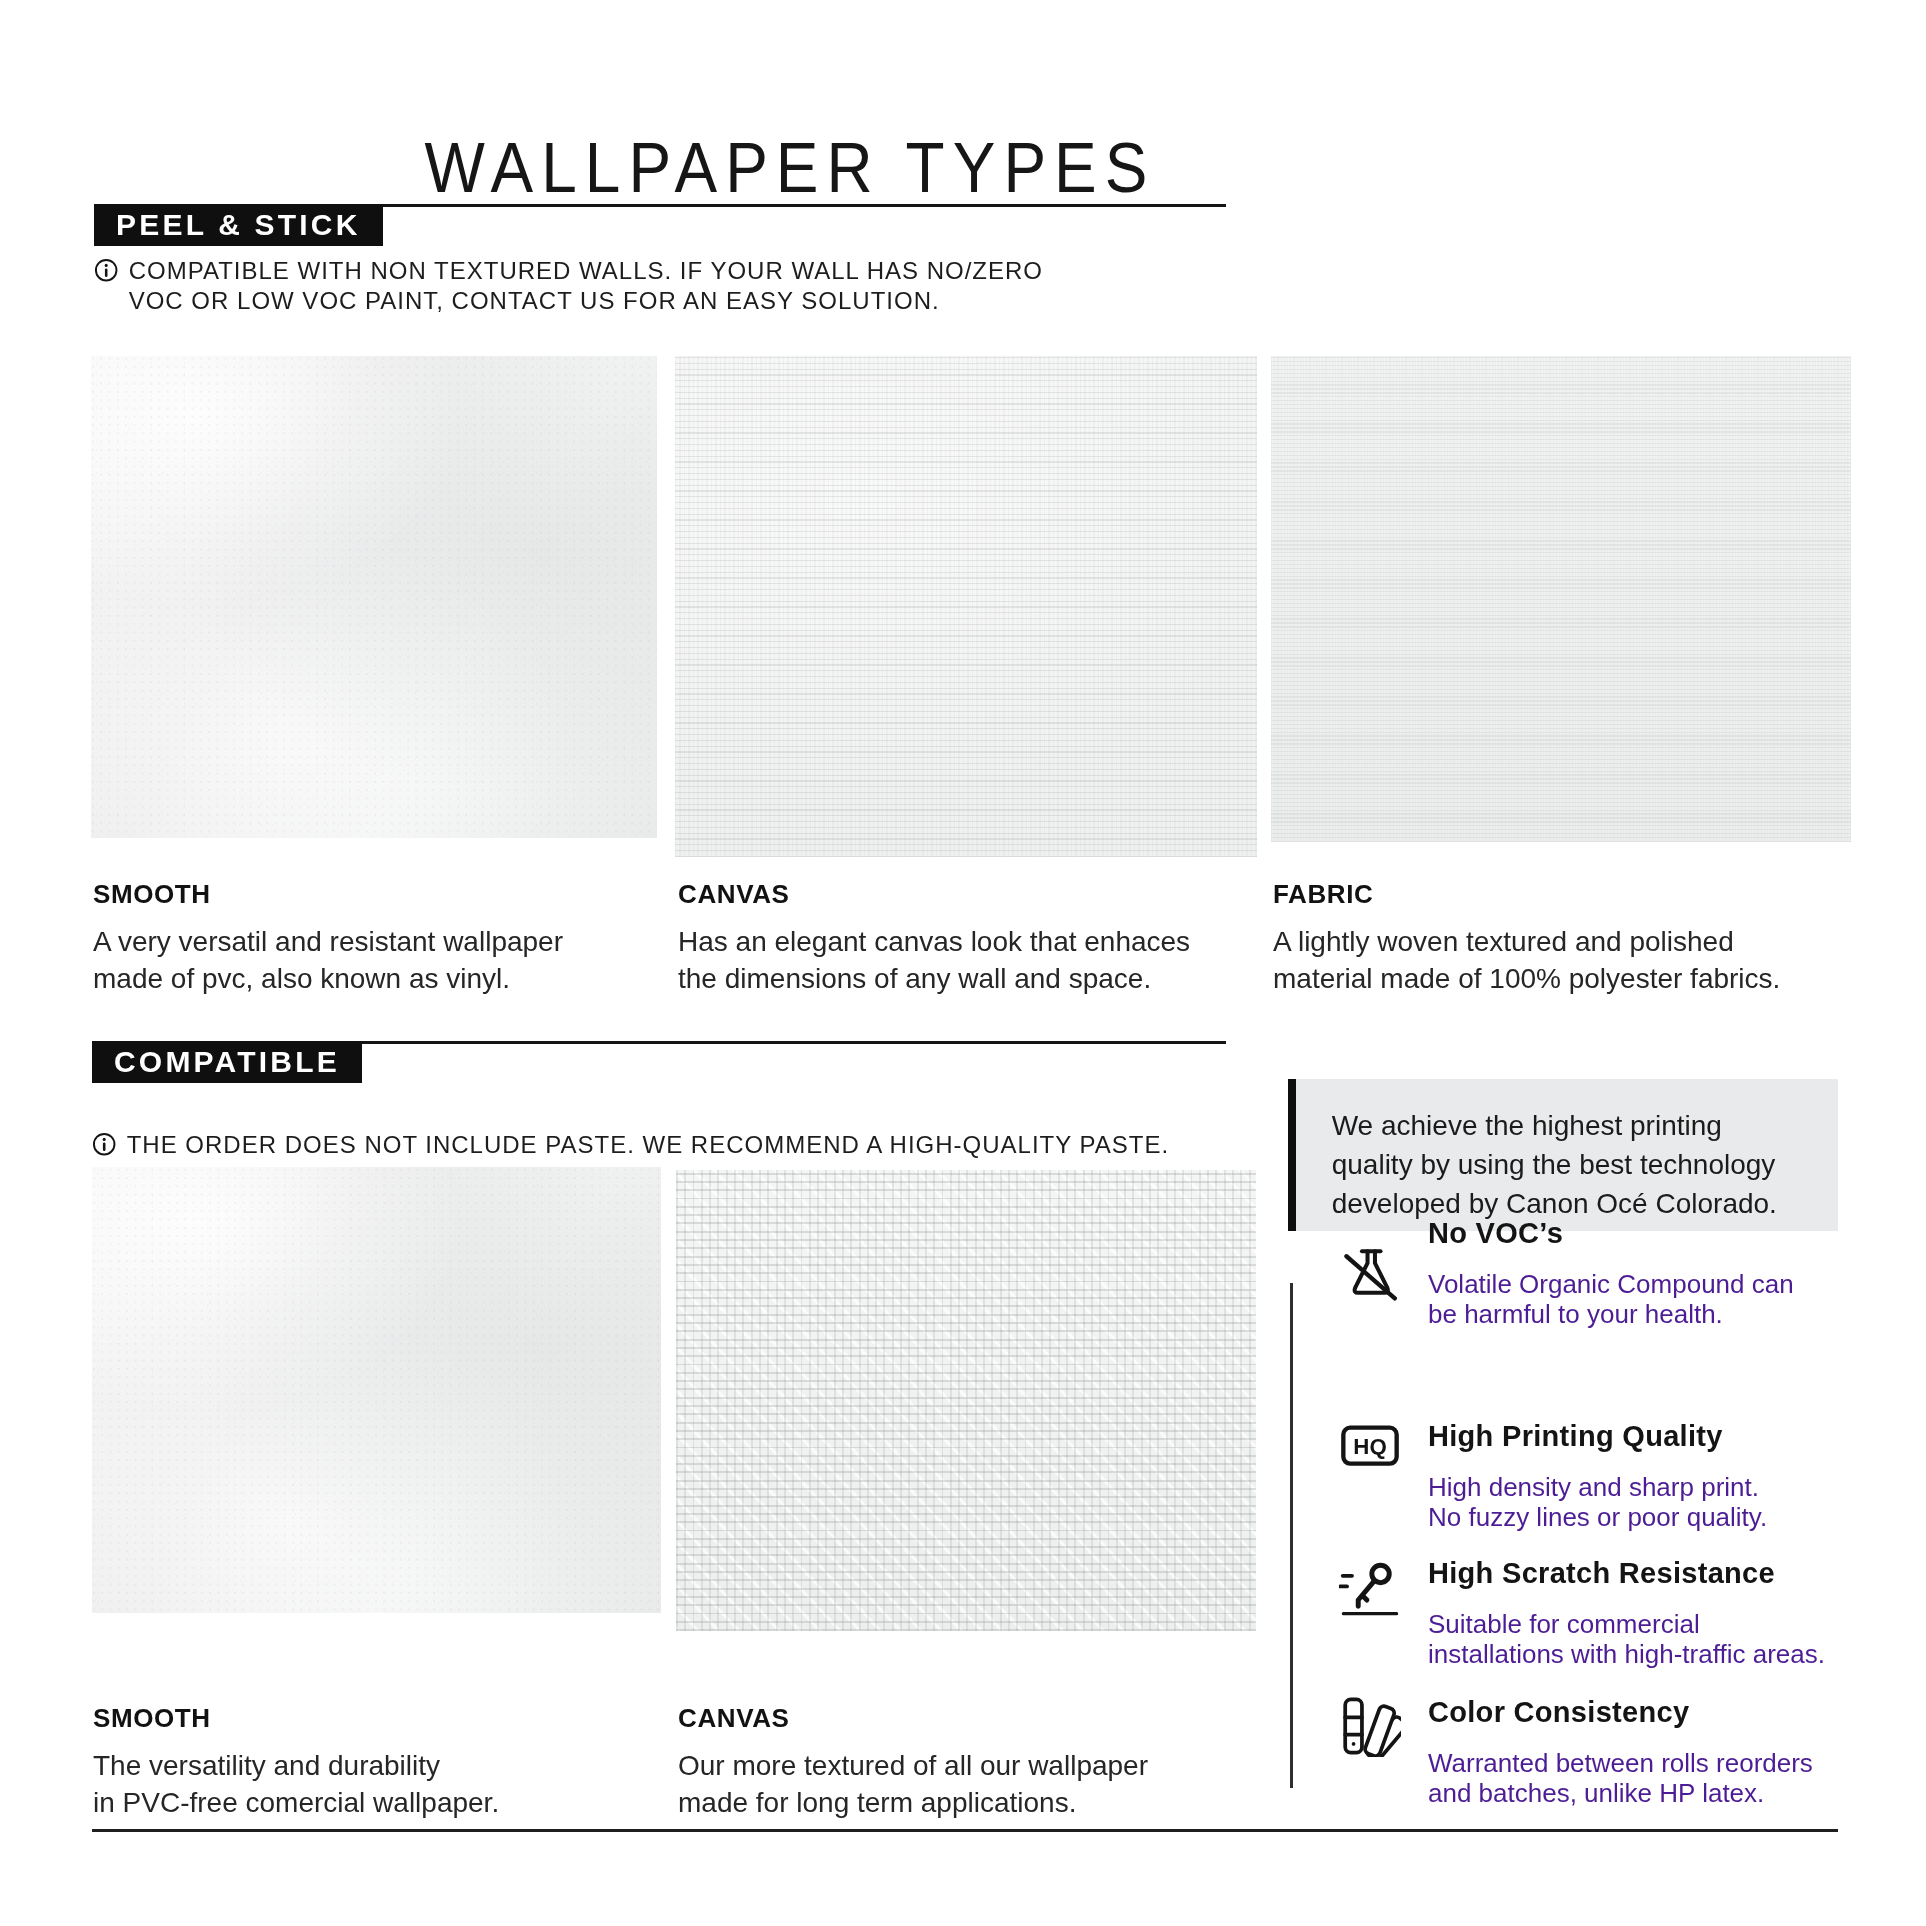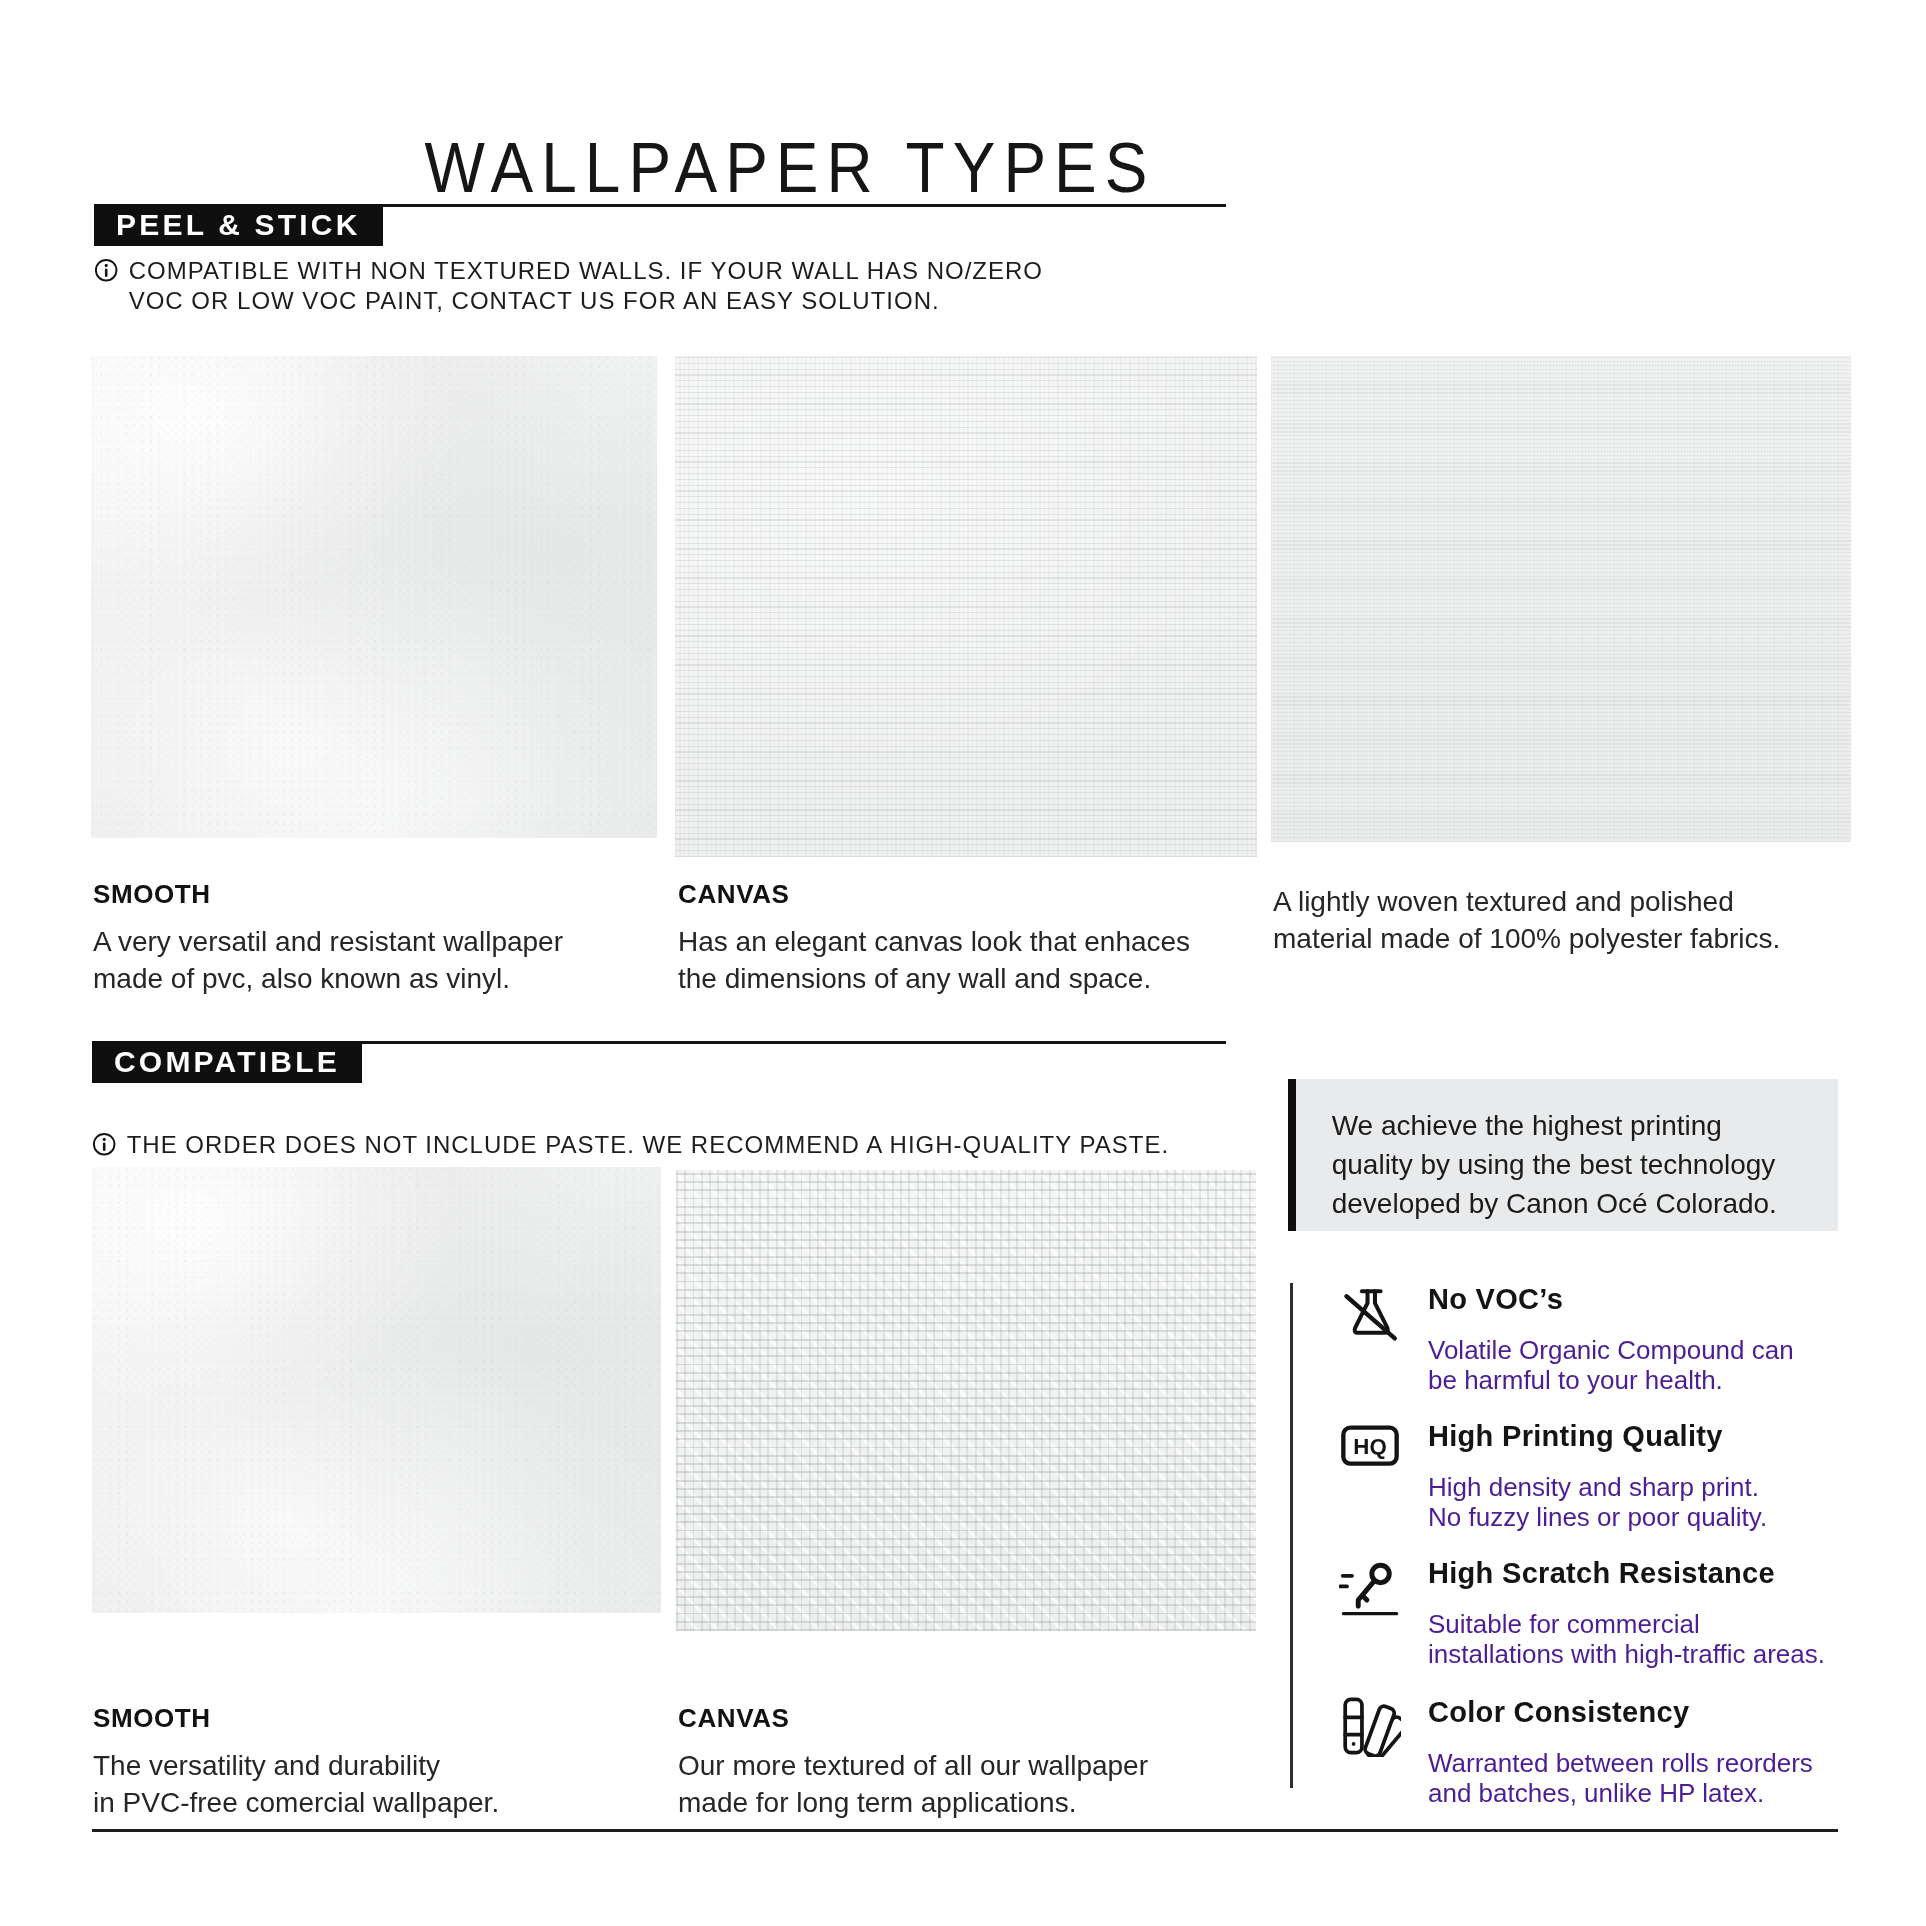--- a/index.html
+++ b/index.html
@@ -85,21 +85,21 @@
 
   
   #quality{position:absolute;left:1288px;top:1079px;width:550px;height:152px;display:flex;border-radius:26px;}
   .q-bar{width:7.7px;background:#0f0f0f;flex:none;}
   .q-box{flex:1;background:#e9eaeb;}
   .q-text{padding:27px 19px 0 36px;font-size:28px;line-height:39px;color:#1b1b1b;}
 
   
   #feat-rule{position:absolute;left:1290px;top:1283px;width:2.6px;height:505px;background:#2e2e2e;}
   .feature{position:absolute;left:1339px;width:533px;display:flex;align-items:flex-start;}
-  #feat-0{top:1282px;}
+  #feat-0{top:1216px;align-items:center;}
   #feat-1{top:1419px;}
   #feat-2{top:1556px;}
   #feat-3{top:1695px;}
   .f-icon{width:62px;height:62px;flex:none;margin-right:27px;}
   .f-icon svg{width:100%;height:100%;display:block;}
   .f-title{font-size:29px;font-weight:700;line-height:35px;letter-spacing:0.3px;color:#141414;}
   .f-desc{margin-top:18px;font-size:26px;line-height:30px;color:#4c1d95;}
 
   
   #bottom-rule{position:absolute;left:92px;top:1829px;width:1746px;height:2.6px;background:#1f1f1f;}
@@ -134,20 +134,21 @@
   <div class="sw-name">SMOOTH</div>
   <div class="sw-desc preline">A very versatil and resistant wallpaper
 made of pvc, also known as vinyl.</div>
 </div>
 <div class="caption" id="cap-canvas">
   <div class="sw-name">CANVAS</div>
   <div class="sw-desc preline">Has an elegant canvas look that enhaces
 the dimensions of any wall and space.</div>
 </div>
 <div class="caption" id="cap-fabric">
+  <div class="sw-name">FABRIC</div>
   <div class="sw-desc preline">A lightly woven textured and polished
 material made of 100% polyester fabrics.</div>
 </div>
 
 <div class="section-header" id="trad-header">
   <div class="section-tag">COMPATIBLE</div>
   <div class="section-rule"></div>
 </div>
 
 <div class="note" id="note-trad">

